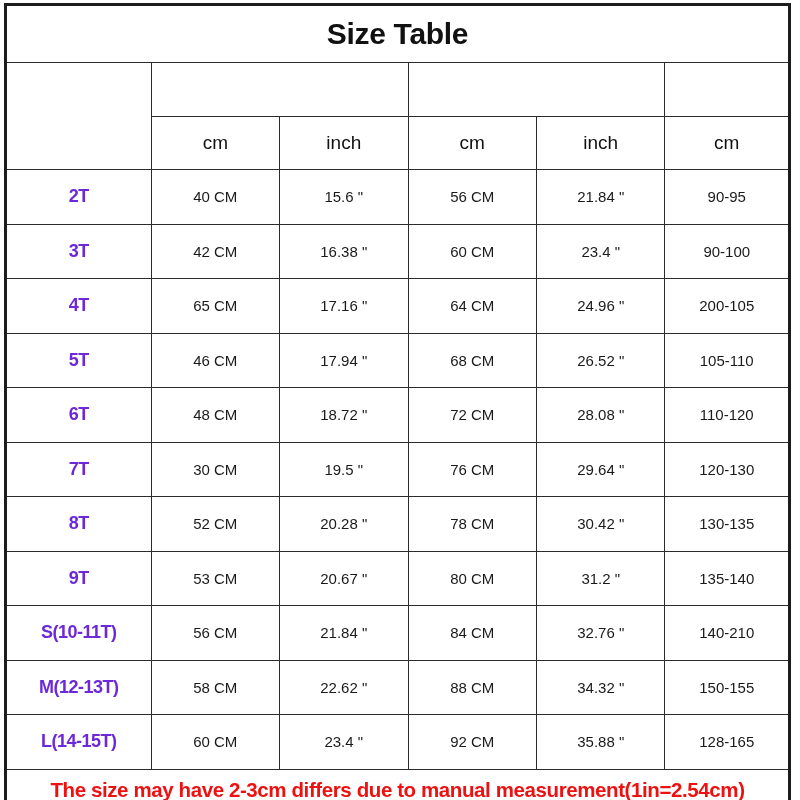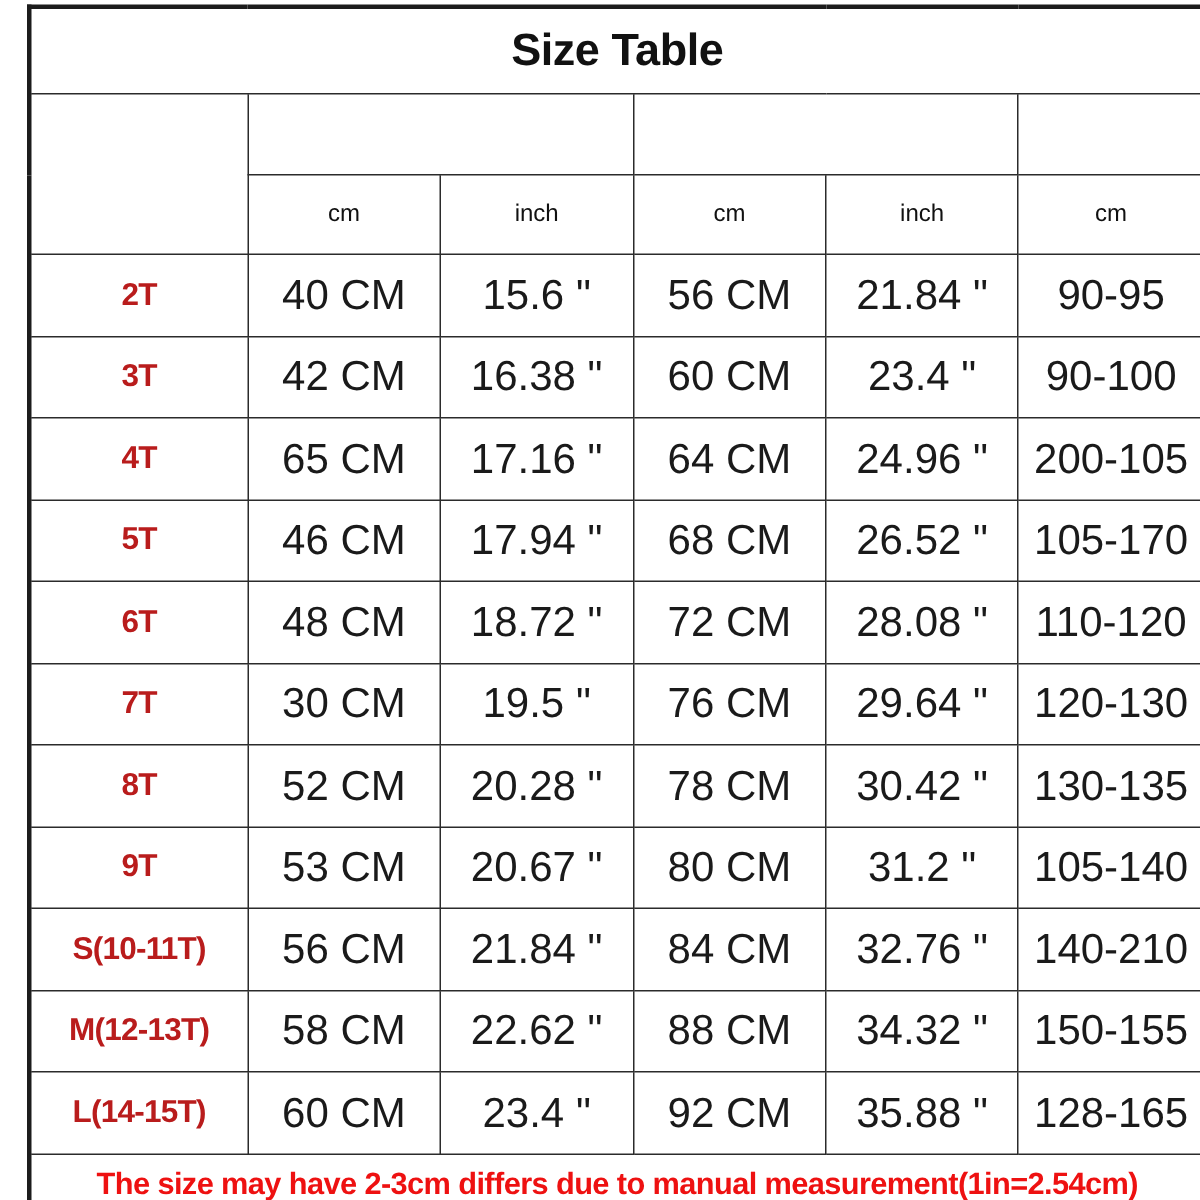--- a/index.html
+++ b/index.html
@@ -13,21 +13,21 @@
     font-family: "Liberation Sans", sans-serif;
     overflow: hidden;
   }
 
   #page {
     position: relative;
     width: 800px;
     height: 800px;
     background: #ffffff;
     box-sizing: border-box;
-    padding: 3px 10px 10px 18px;
+    padding: 3px 10px 10px 4px;
   }
 
   table.size-table {
     width: 787px;
     border-collapse: collapse;
     table-layout: fixed;
     border: 3px solid #1c1c1c;
     background: #ffffff;
   }
 
@@ -63,37 +63,37 @@
   }
   td.head-size {
     height: 105px;
     font-size: 24px;
   }
   td.head-group {
     height: 53px;
   }
   td.head-unit {
     height: 52px;
-    font-size: 16px;
+    font-size: 19px;
     font-weight: normal;
     color: #111111;
   }
 
   
   tr.data-row td {
     height: 53.5px;
   }
   td.size-label {
-    font-size: 21px;
-    font-weight: bold;
-    color: #b91c1c;
+    font-size: 18px;
+    font-weight: bold;
+    color: #6d28d9;
     letter-spacing: -0.5px;
   }
   td.value-cell {
-    font-size: 28px;
+    font-size: 15px;
     font-weight: normal;
     color: #1a1a1a;
   }
 
   
   td.footer-note {
     height: 40px;
     font-size: 20.5px;
     font-weight: bold;
     color: #ee1111;
@@ -160,21 +160,21 @@
         <td class="value-cell">64 CM</td>
         <td class="value-cell">24.96 "</td>
         <td class="value-cell">200-105</td>
       </tr>
       <tr class="data-row">
         <td class="size-label">5T</td>
         <td class="value-cell">46 CM</td>
         <td class="value-cell">17.94 "</td>
         <td class="value-cell">68 CM</td>
         <td class="value-cell">26.52 "</td>
-        <td class="value-cell">105-170</td>
+        <td class="value-cell">105-110</td>
       </tr>
       <tr class="data-row">
         <td class="size-label">6T</td>
         <td class="value-cell">48 CM</td>
         <td class="value-cell">18.72 "</td>
         <td class="value-cell">72 CM</td>
         <td class="value-cell">28.08 "</td>
         <td class="value-cell">110-120</td>
       </tr>
       <tr class="data-row">
@@ -192,21 +192,21 @@
         <td class="value-cell">78 CM</td>
         <td class="value-cell">30.42 "</td>
         <td class="value-cell">130-135</td>
       </tr>
       <tr class="data-row">
         <td class="size-label">9T</td>
         <td class="value-cell">53 CM</td>
         <td class="value-cell">20.67 "</td>
         <td class="value-cell">80 CM</td>
         <td class="value-cell">31.2 "</td>
-        <td class="value-cell">105-140</td>
+        <td class="value-cell">135-140</td>
       </tr>
       <tr class="data-row">
         <td class="size-label">S(10-11T)</td>
         <td class="value-cell">56 CM</td>
         <td class="value-cell">21.84 "</td>
         <td class="value-cell">84 CM</td>
         <td class="value-cell">32.76 "</td>
         <td class="value-cell">140-210</td>
       </tr>
       <tr class="data-row">

